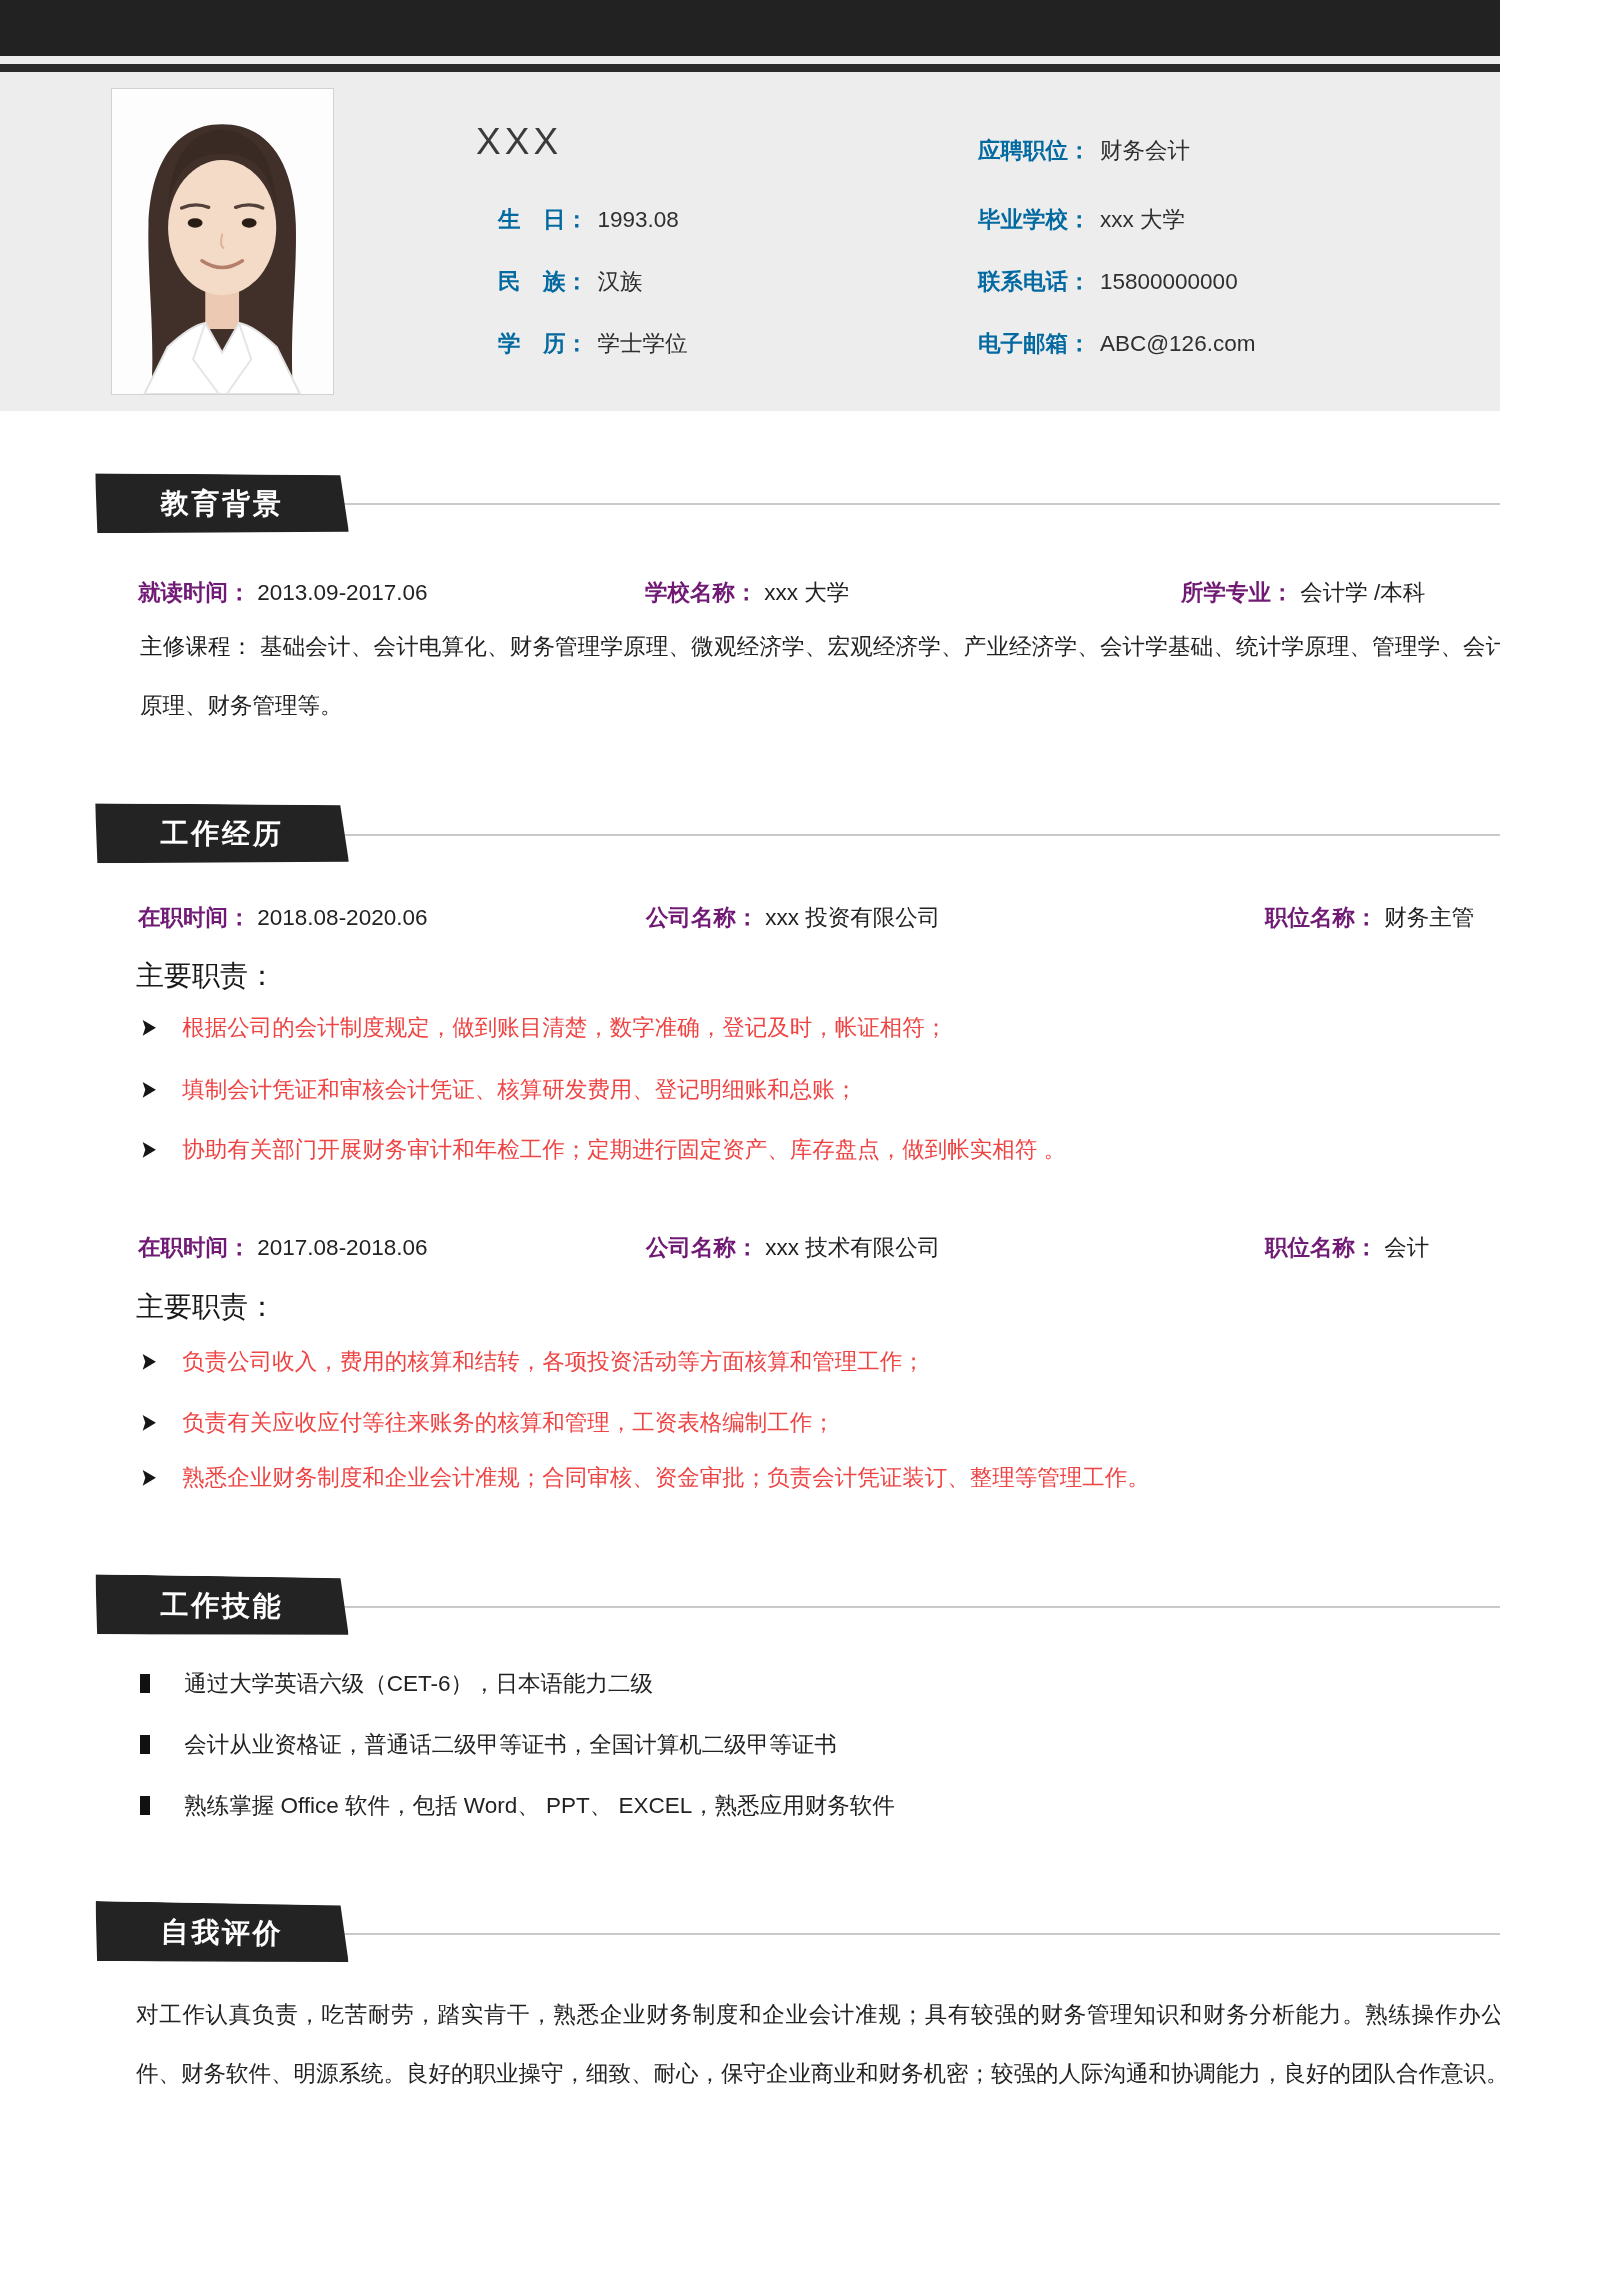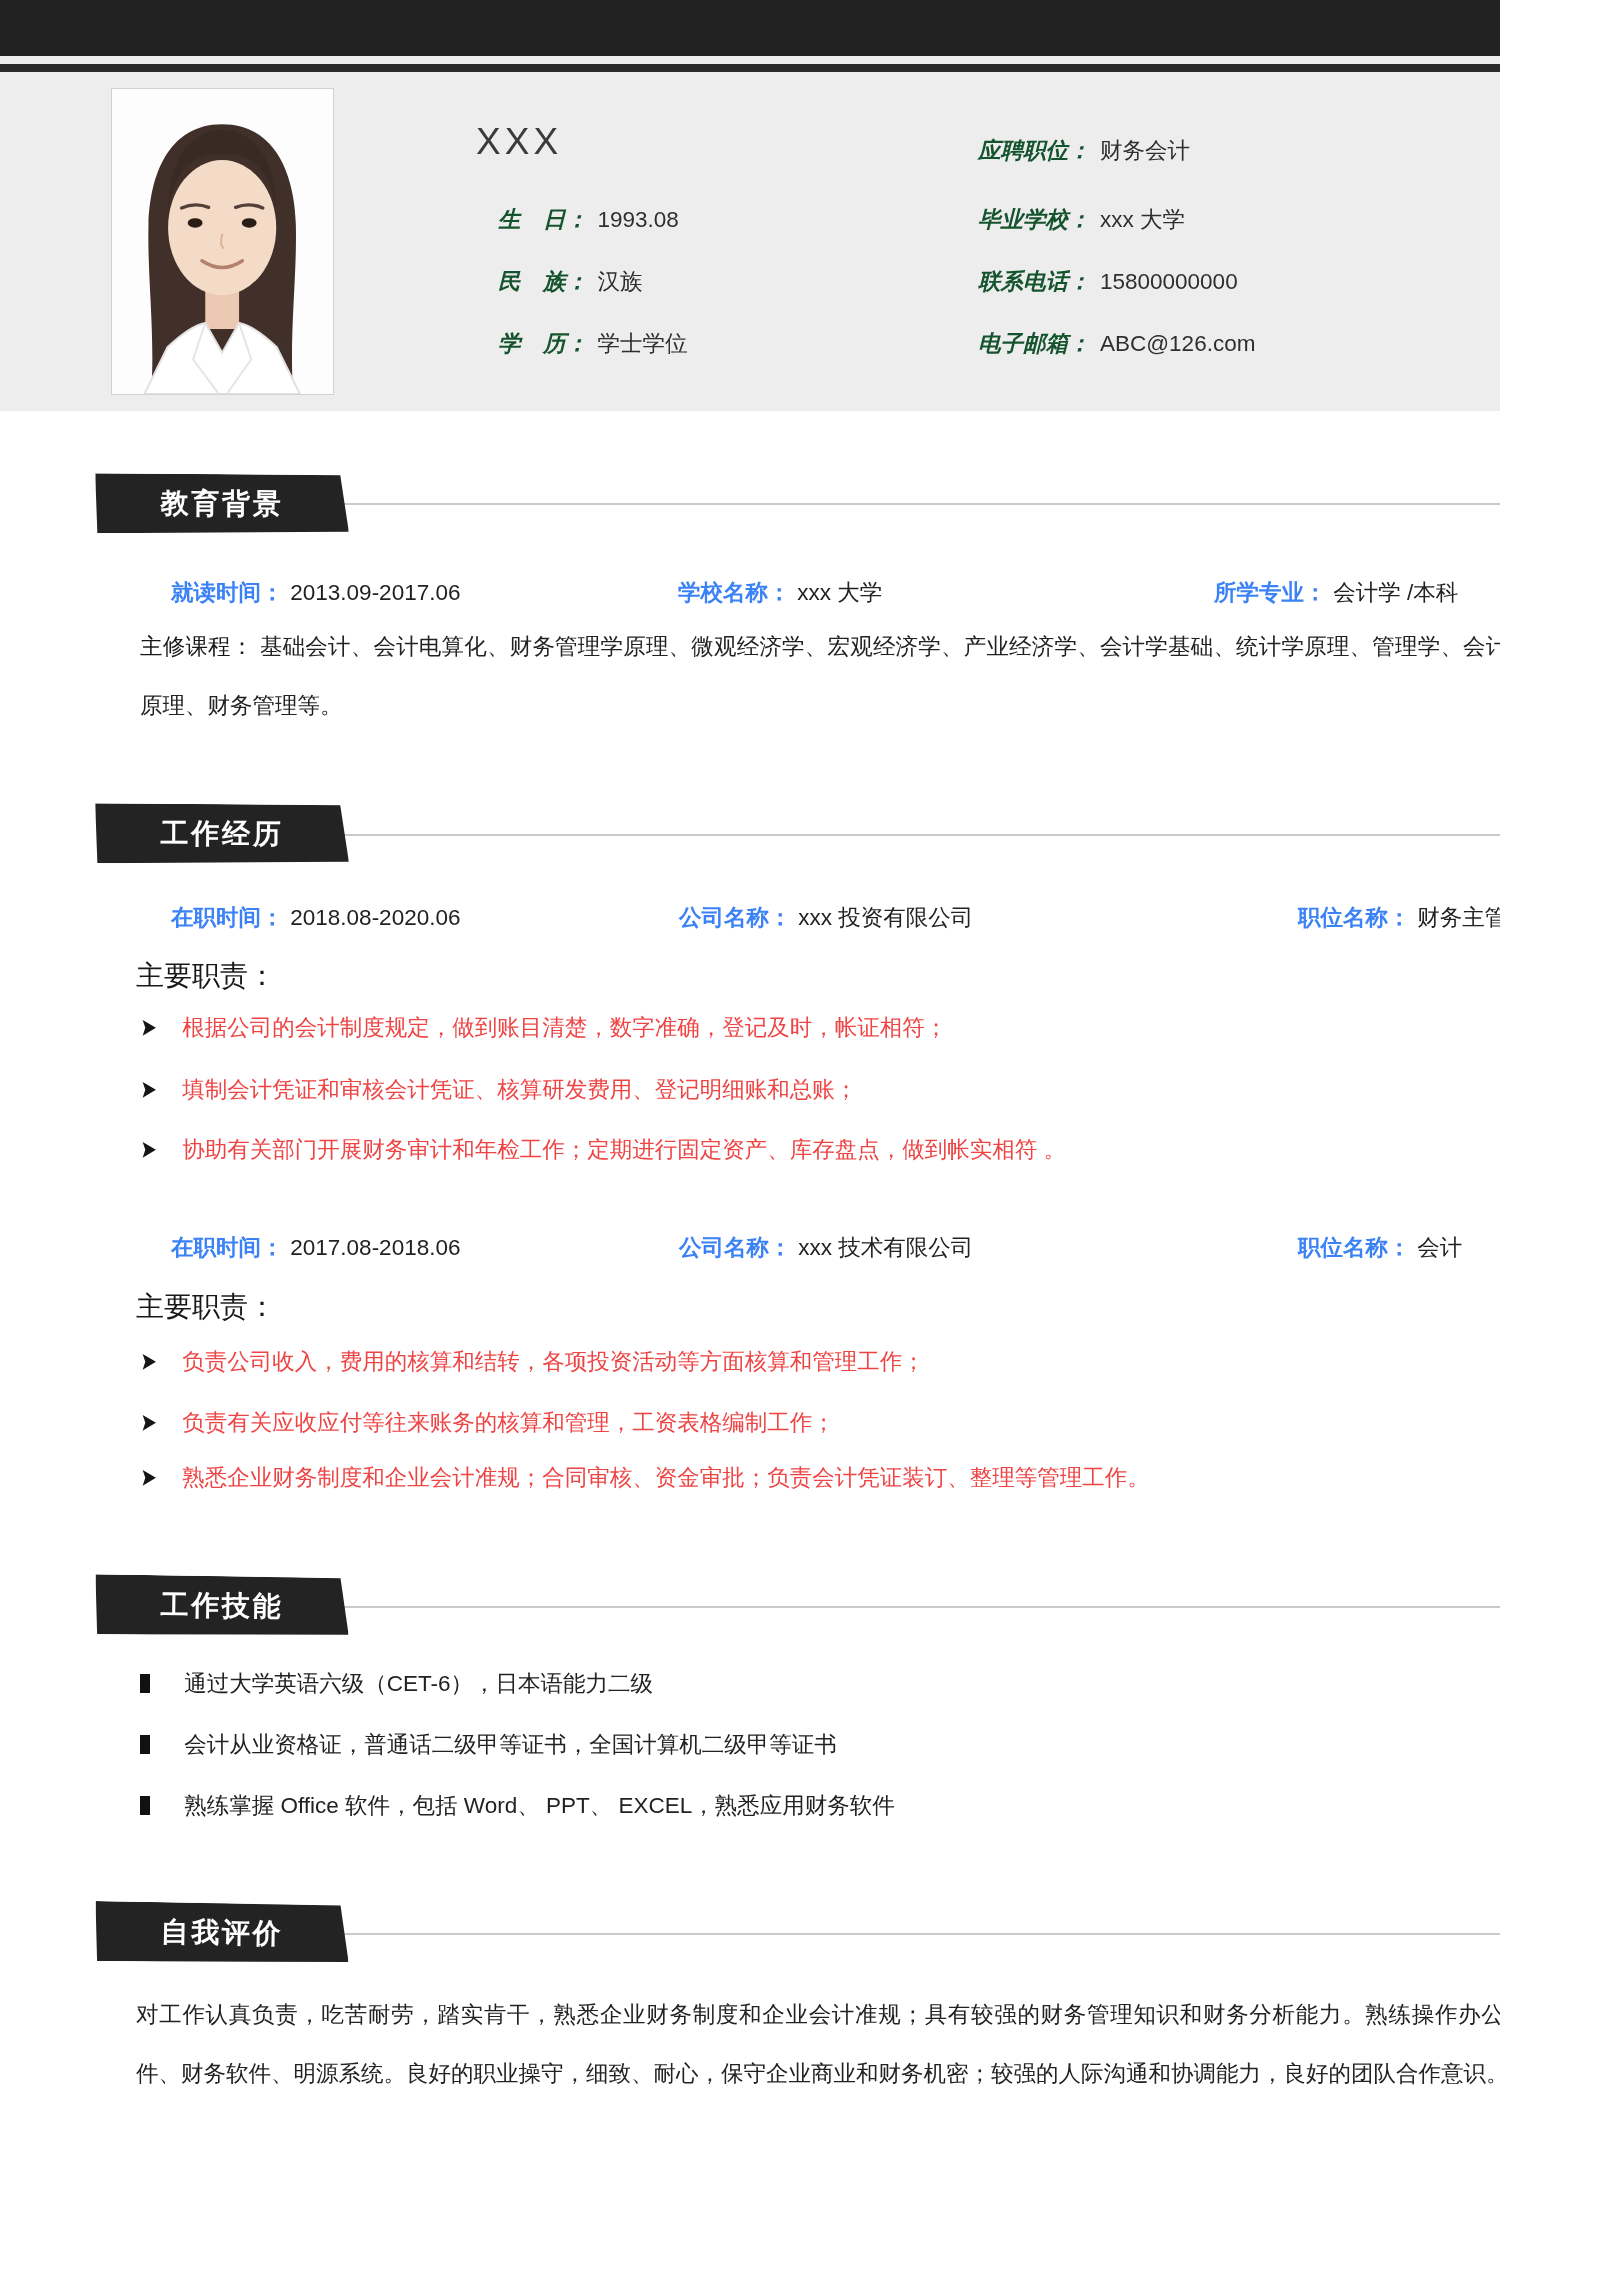--- a/index.html
+++ b/index.html
@@ -15,40 +15,40 @@
   .photo-frame{
     position:absolute;left:111px;top:88px;width:223px;height:307px;
     background:#ffffff;border:1.4px solid #d2d2d2;box-sizing:border-box;
   }
   .photo-frame svg{display:block;width:100%;height:100%;}
   .name{
     position:absolute;left:476px;top:121px;font-size:37px;color:#3b3b3b;
     letter-spacing:4.1px;font-weight:400;
   }
   .hfield{position:absolute;font-size:22.5px;line-height:29px;white-space:nowrap;}
-  .hfield .lab{font-weight:700;color:#14532d;font-style:italic;}
+  .hfield .lab{font-weight:700;color:#0369a1;}
   .hfield .val{font-weight:400;color:#2f2f2f;margin-left:9.5px;}
   .lf0{left:498px;top:205px;} .lf1{left:498px;top:267px;} .lf2{left:498px;top:329px;}
   .rf0{left:978px;top:136px;} .rf1{left:978px;top:205px;} .rf2{left:978px;top:267px;} .rf3{left:978px;top:329px;}
   
   .sec-line{position:absolute;left:205px;width:1323px;height:2px;background:#c9c9c9;z-index:0;}
   .sec-box{
     position:absolute;left:95px;width:254px;height:60px;background:#232323;z-index:1;
     color:#ffffff;font-size:28px;font-weight:700;letter-spacing:2.7px;
     text-align:center;line-height:60px;
     clip-path:polygon(0% 0%, 96.5% 1%, 100% 95%, 1% 100%);
   }
   .b1{top:474px;transform:rotate(0.35deg);}
   .b2{top:804px;transform:rotate(0.3deg);}
   .b3{top:1576px;transform:rotate(0.8deg);}
   .b4{top:1903px;transform:rotate(0.9deg);}
   .l1{top:503px;} .l2{top:834px;} .l3{top:1606px;} .l4{top:1933px;}
   
   .t{position:absolute;font-size:22.5px;line-height:29px;white-space:nowrap;}
-  .t .lab{font-weight:700;color:#3b82f6;margin-left:33px;}
+  .t .lab{font-weight:700;color:#701a75;}
   .t .val{font-weight:400;color:#222222;margin-left:6.8px;}
   .para{
     position:absolute;left:140px;width:1391px;font-size:22.5px;line-height:59px;
     color:#222222;white-space:normal;text-align:justify;
   }
   .para .lab-inline{color:#181818;}
   .duty{position:absolute;left:136px;font-size:28px;font-weight:400;color:#181818;}
   .bullet{position:absolute;left:140px;width:1391px;font-size:22.5px;color:#ef4444;white-space:nowrap;}
   .bullet .arrow{display:inline-block;width:17.7px;height:17.7px;margin-right:24.5px;vertical-align:-1.4px;}
   .skill{position:absolute;left:140px;width:1391px;font-size:22.5px;color:#222222;white-space:nowrap;}

